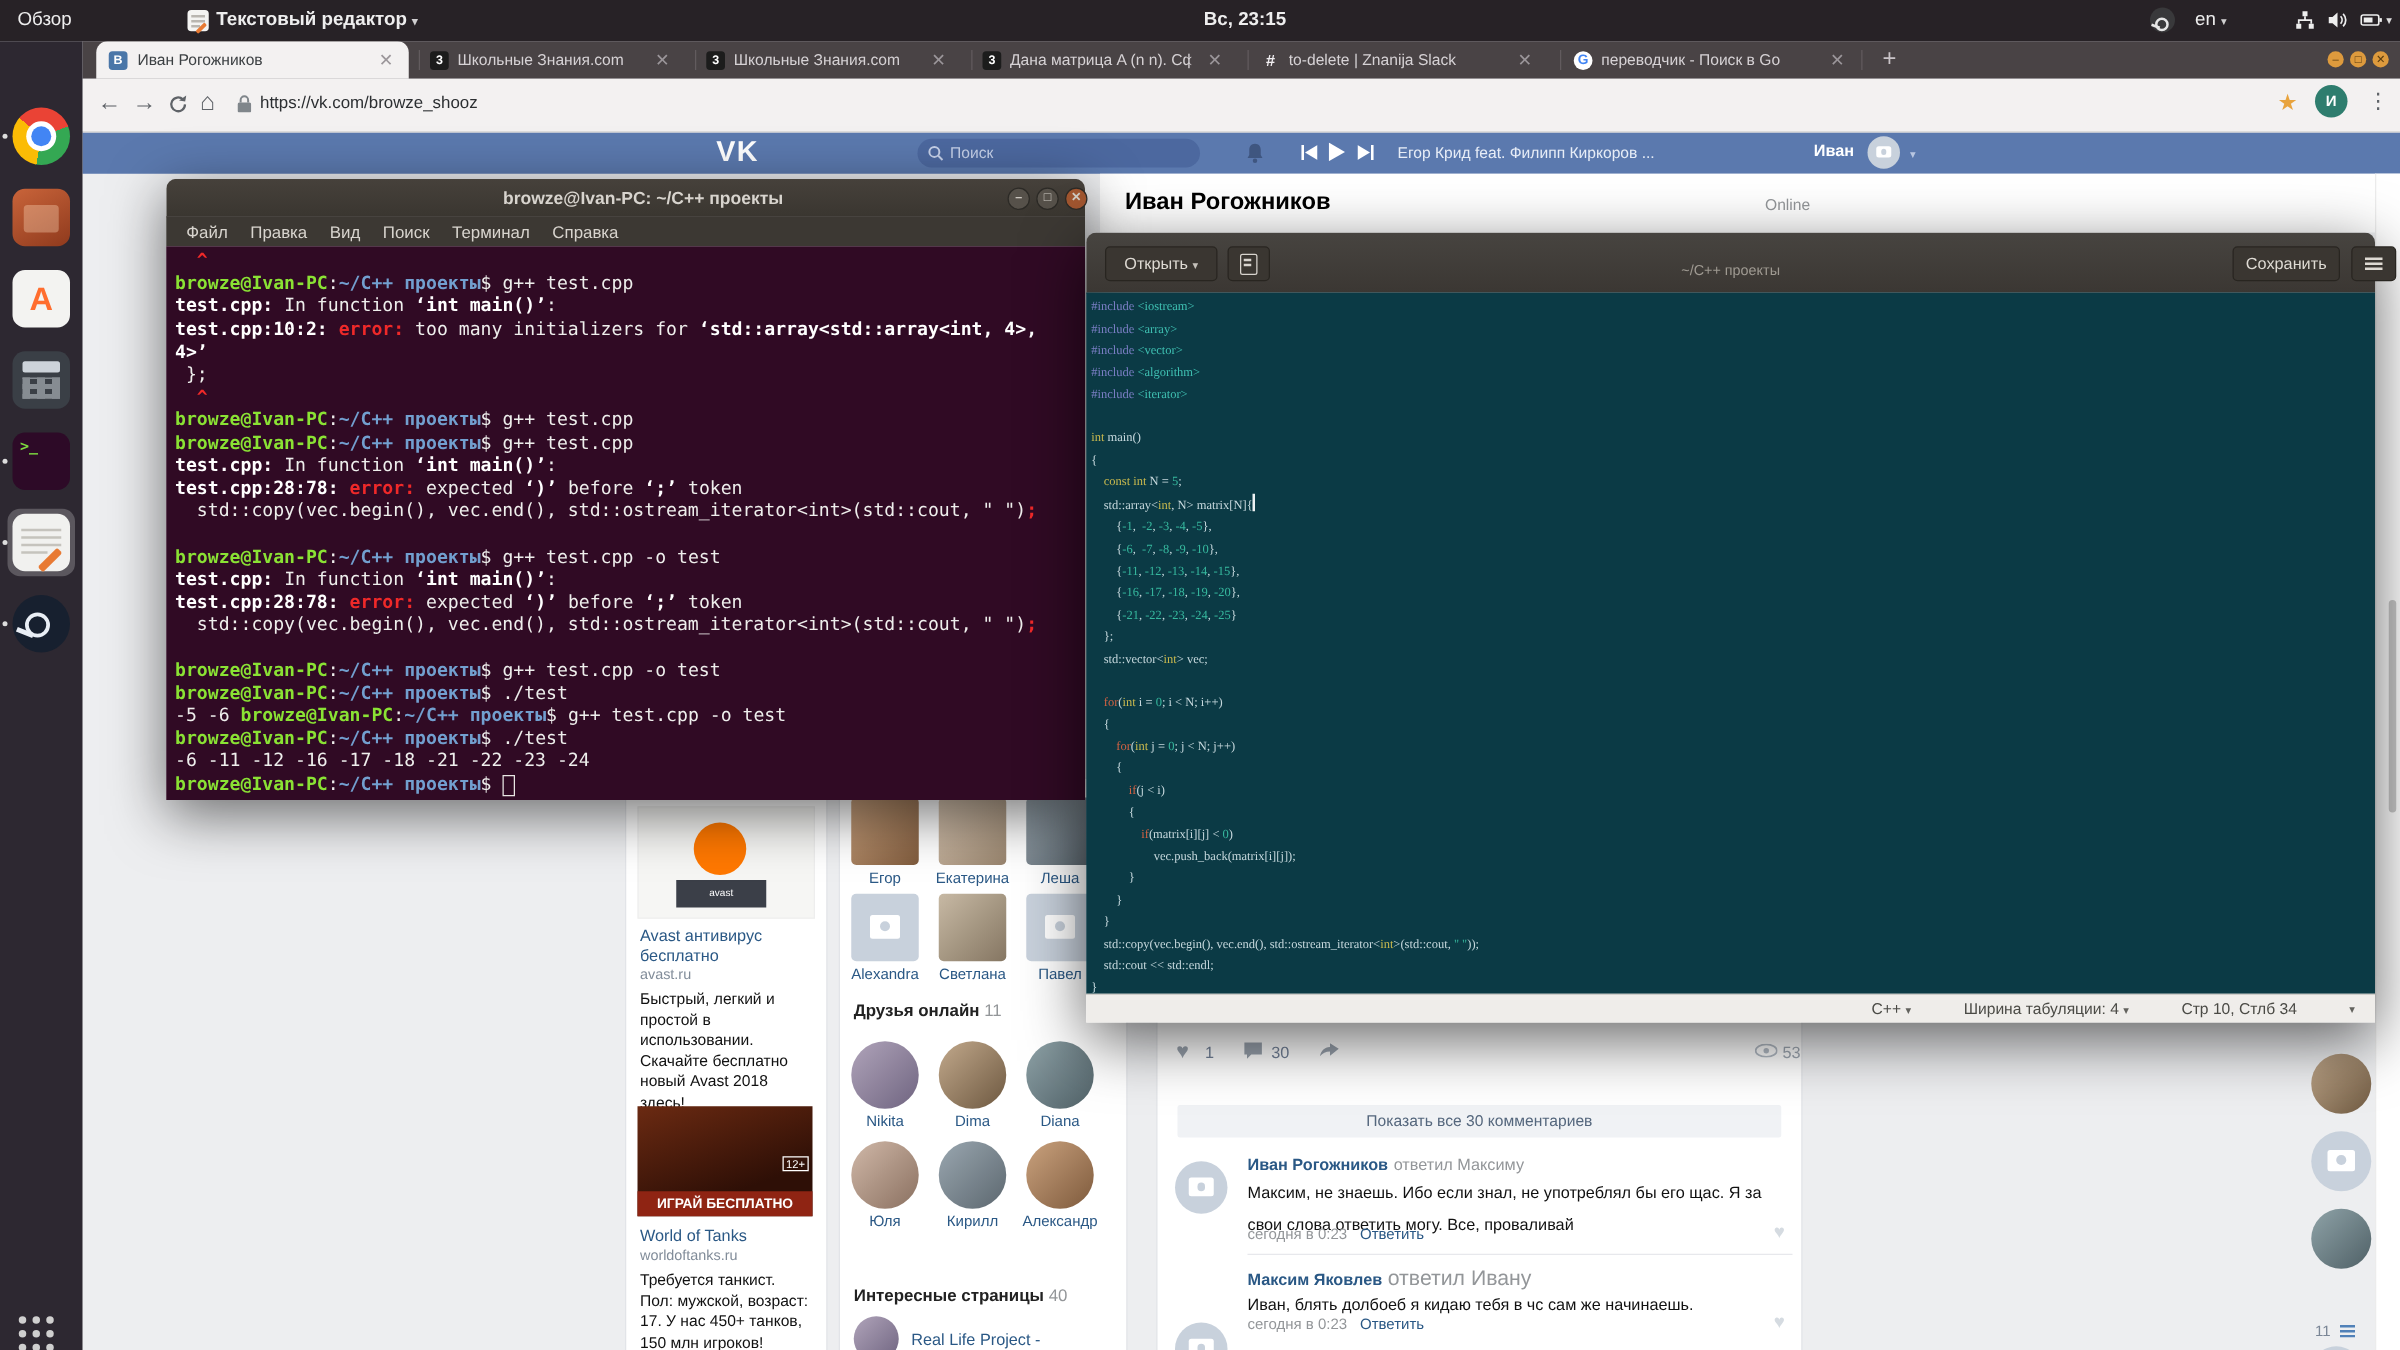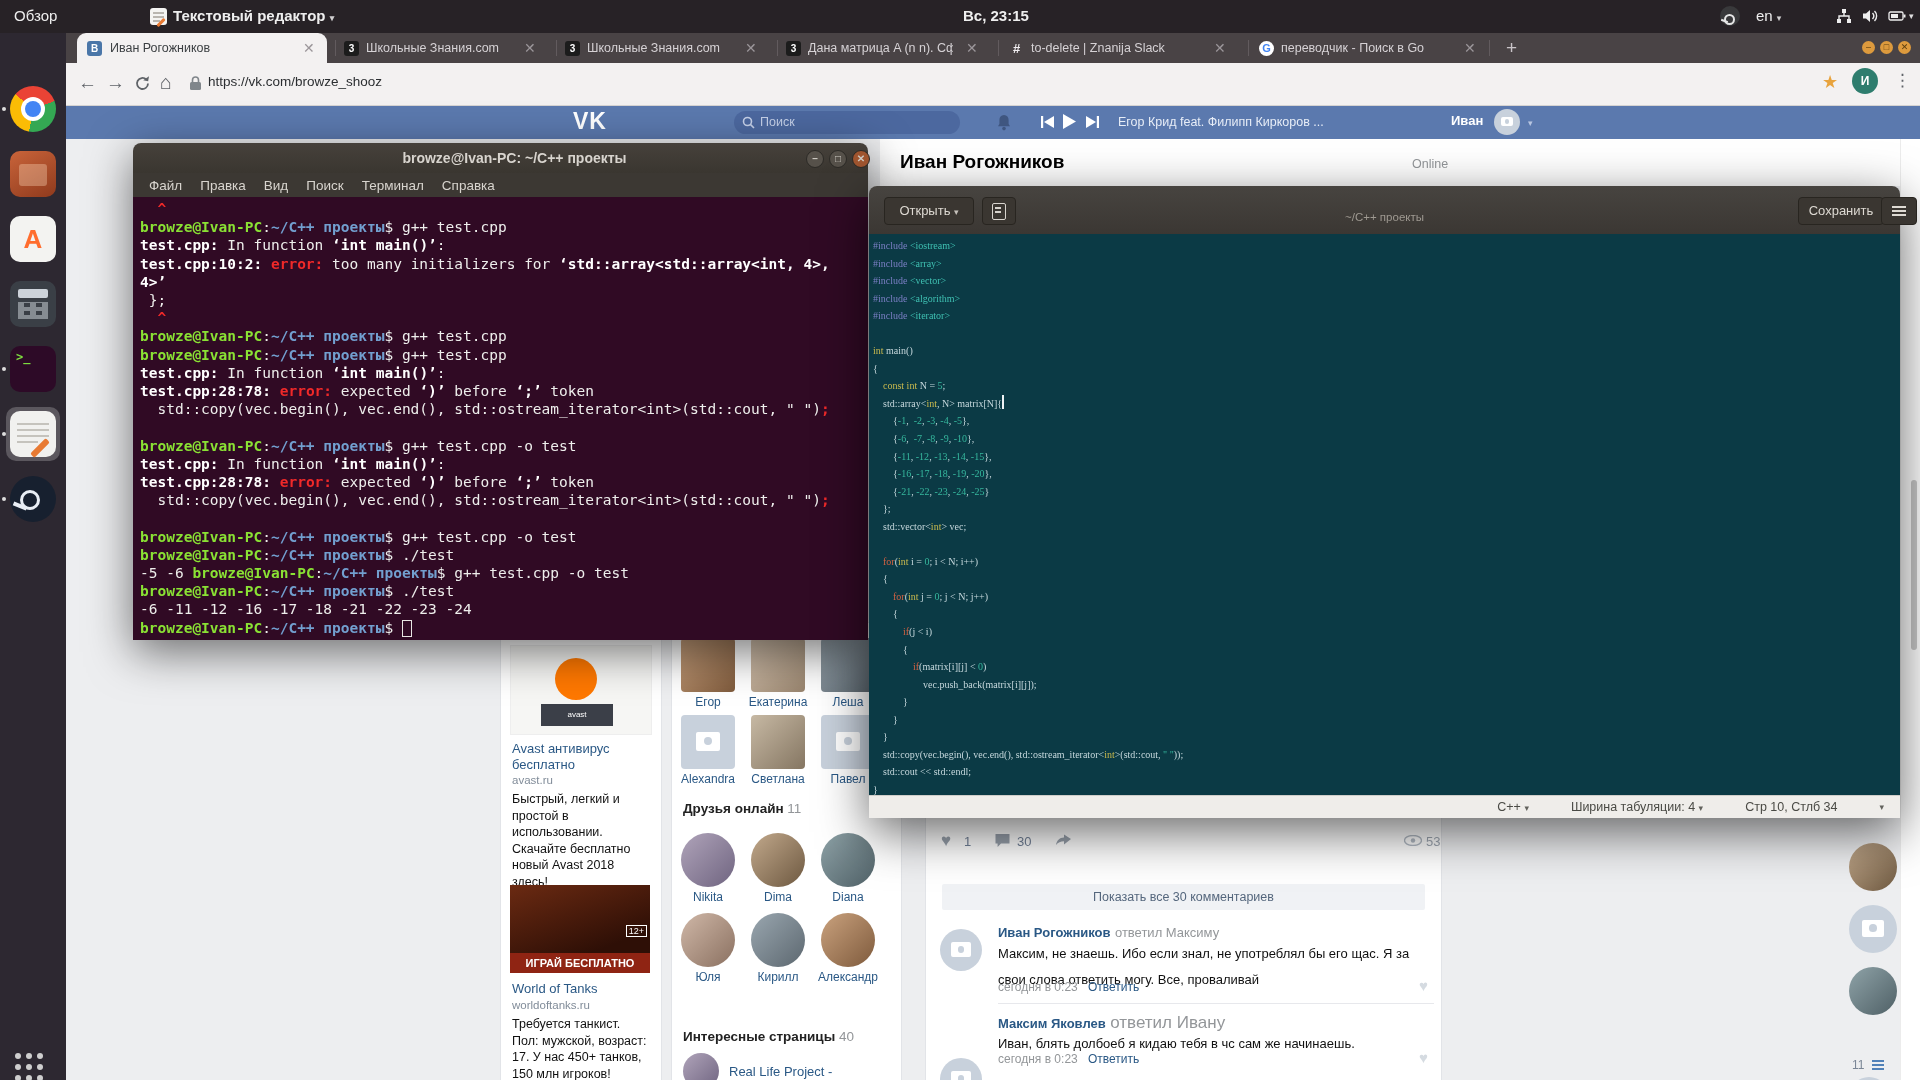--- a/index.html
+++ b/index.html
@@ -404,21 +404,21 @@
   <div class="abs gedit">
     <div class="ged-header">
       <div class="ged-btn" style="left:15px;width:88px;">
         <span>Открыть</span>
         <span class="chev">▾</span>
       </div>
       <div class="ged-btn" style="left:113px;width:32px;">
           <span class="docico"></span>
         </div>
       <div class="ged-path">~/C++ проекты</div>
-      <div class="ged-btn" style="left:917px;width:84px;margin-left:12px;">Сохранить</div>
+      <div class="ged-btn" style="left:917px;width:84px;">Сохранить</div>
       <div class="ged-btn burger" style="left:1012px;width:34px;">
           <i></i>
           <i></i>
           <i></i>
         </div>
     </div>
     <div class="ged-code">
         <div class="ln"><span class="s-pp">#include</span><span class="s-pl"> </span><span class="s-hd">&lt;iostream&gt;</span></div>
         <div class="ln"><span class="s-pp">#include</span><span class="s-pl"> </span><span class="s-hd">&lt;array&gt;</span></div>
         <div class="ln"><span class="s-pp">#include</span><span class="s-pl"> </span><span class="s-hd">&lt;vector&gt;</span></div>

